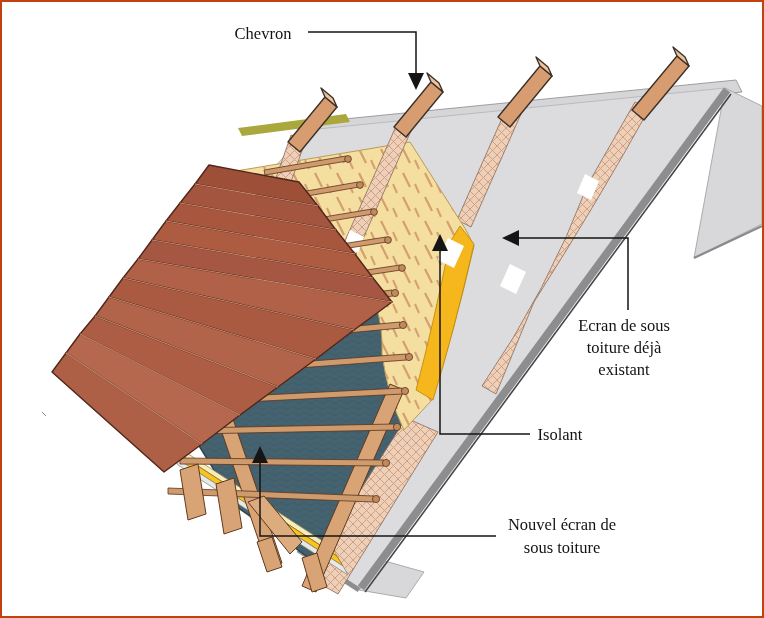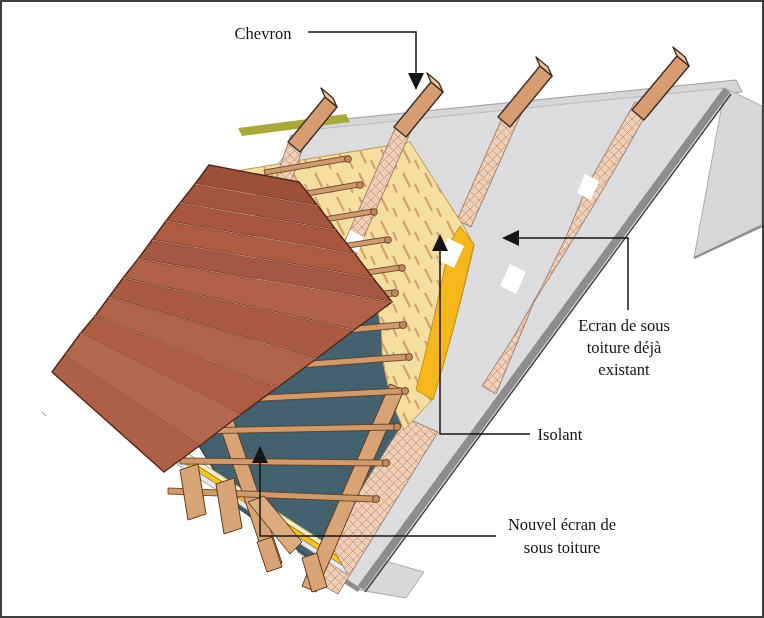--- a/index.html
+++ b/index.html
@@ -1,20 +1,20 @@
 <!DOCTYPE html>
 <html><head>
 <meta charset="utf-8">
 <style>
   html,body{margin:0;padding:0;background:#fff;}
   .frame{
     position:relative;
     width:764px;height:618px;
     box-sizing:border-box;
-    border:2px solid #404040;
+    border:2px solid #c2410c;
     background:#ffffff;
     overflow:hidden;
     font-family:"Liberation Serif", serif;
   }
   svg{display:block;}
   text{
     font-family:"Liberation Serif", serif;
     font-size:16.5px;
     fill:#131313;
   }

